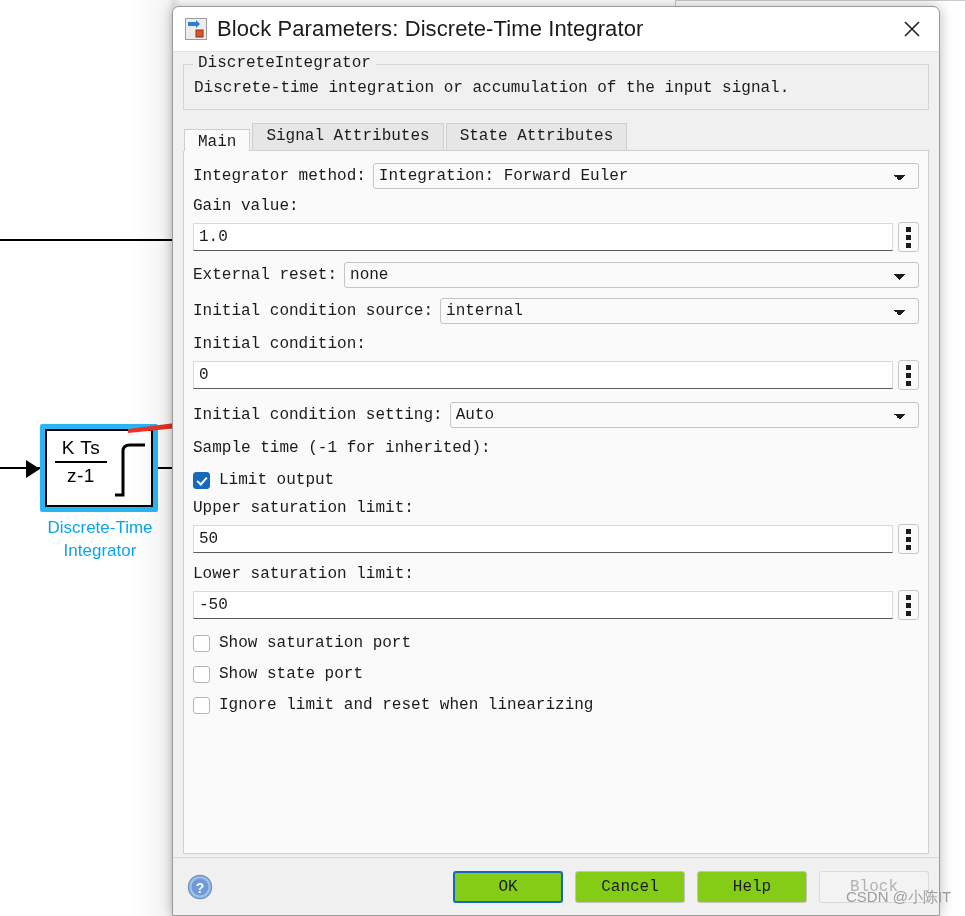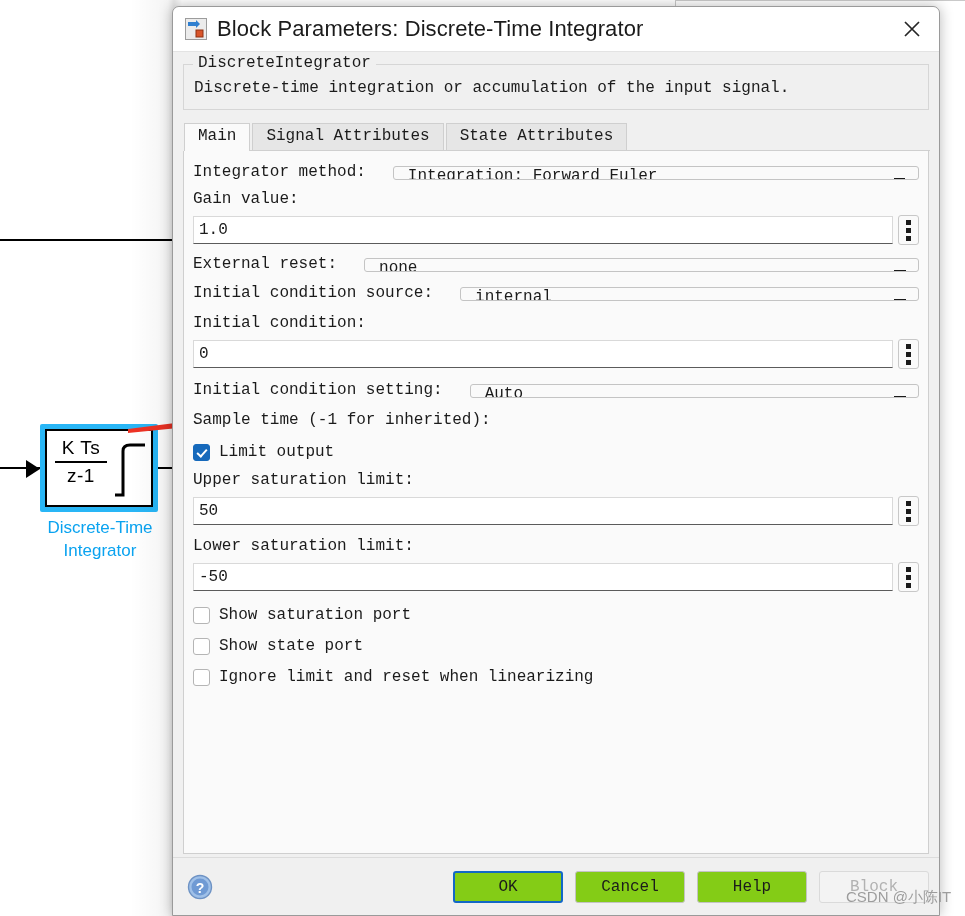--- a/index.html
+++ b/index.html
@@ -88,48 +88,47 @@
   .desc-text{font-family:"Liberation Mono", monospace;font-size:16px;color:#1b1b1b;}
 
   
   .tabs{margin:14px 0 0 11px;display:flex;align-items:flex-end;height:27px;
         border-bottom:1px solid #cfcfcf;position:relative;width:746px;box-sizing:border-box;}
   .tab{
     font-family:"Liberation Mono", monospace;font-size:16px;color:#1b1b1b;
     padding:3px 13px 4px 13px;border:1px solid #cfcfcf;border-bottom:none;
     background:#e6e6e6;margin-right:2px;cursor:pointer;line-height:19px;
   }
-  .tab.active{background:#fafafa;position:relative;top:1px;padding-bottom:5px;}
+  .tab.active{background:#fafafa;position:relative;top:7px;padding-bottom:5px;}
 
   
   .panel{
     margin:0 10px;background:#fafafa;border:1px solid #cfcfcf;border-top:none;
     height:703px;box-sizing:border-box;padding:6px 9px 0 9px;position:relative;
     overflow:hidden;
   }
 
   .lbl{font-family:"Liberation Mono", monospace;font-size:16px;color:#1b1b1b;line-height:19px;}
 
   .row-inline{display:flex;align-items:center;margin-top:6px;}
   .row-inline .lbl{flex:none;margin-right:7px;white-space:nowrap;}
 
   .row-block{margin-top:8px;}
   .row-block .fieldline{display:flex;align-items:center;margin-top:6px;}
 
   select.combo{
-    flex:1;height:14px;background:#fafafa;border:1px solid #c4c4c4;border-radius:3px;
+    flex:1;height:26px;background:#fafafa;border:1px solid #c4c4c4;border-radius:3px;
     font-family:"Liberation Mono", monospace;font-size:16px;color:#1b1b1b;
-    padding-left:14px;-webkit-appearance:none;appearance:none;
+    padding-left:5px;-webkit-appearance:none;appearance:none;
     background-image:
       linear-gradient(45deg,transparent 50%,#1b1b1b 50%),
       linear-gradient(135deg,#1b1b1b 50%,transparent 50%);
     background-position:calc(100% - 18px) 11px, calc(100% - 12px) 11px;
     background-size:6px 6px,6px 6px;background-repeat:no-repeat;
     box-sizing:border-box;
-    margin-left:20px;
   }
 
   input.txt{
     flex:1;height:28px;background:#ffffff;border:1px solid #d9d9d9;border-bottom:1px solid #5b5b5b;
     font-family:"Liberation Mono", monospace;font-size:16px;color:#1b1b1b;
     padding-left:5px;box-sizing:border-box;outline:none;
   }
   .ellipsis-btn{
     width:21px;height:30px;margin-left:5px;flex:none;
     background:#fafafa;border:1px solid #c8c8c8;border-radius:3px;

